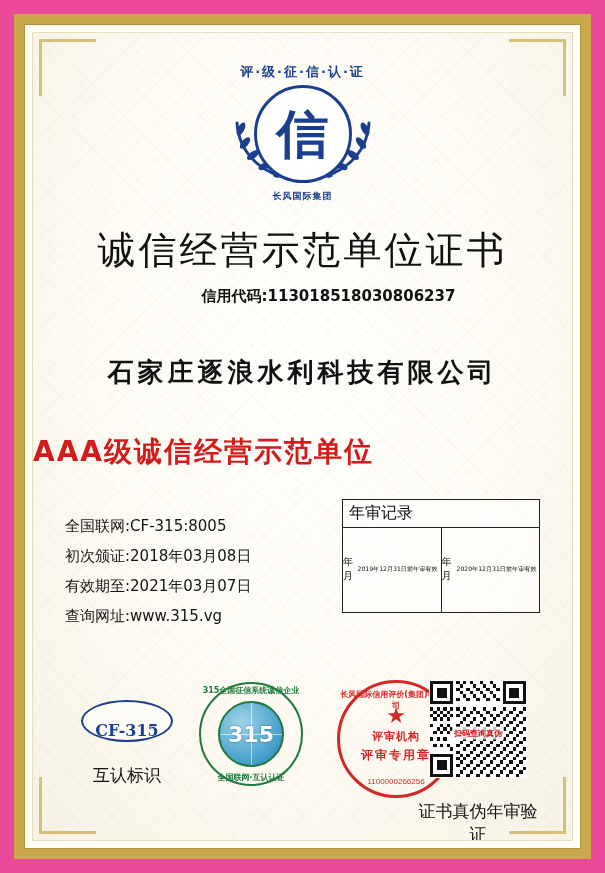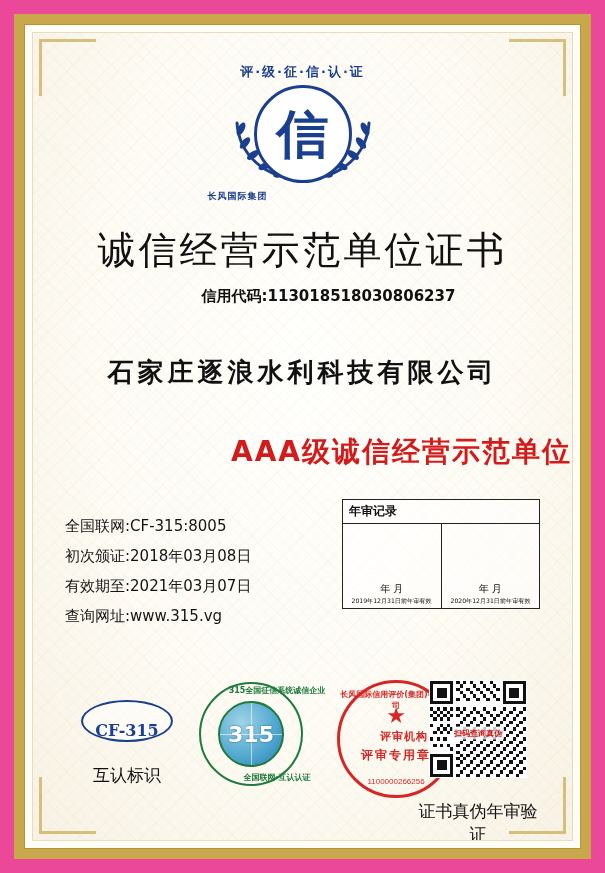--- a/index.html
+++ b/index.html
@@ -135,21 +135,21 @@
     transform: translateX(-50%);
     width: 160px;
     height: 106px;
     pointer-events: none;
   }
   .emblem-bottom-text {
     position: absolute;
     bottom: 8px;
     left: 0;
     width: 190px;
-    text-align: left;
+    text-align: center;
     font-size: 9px;
     font-weight: bold;
     color: #1b3f8f;
     letter-spacing: 1px;
     font-family: "DejaVu Sans", "Liberation Sans", sans-serif;
   }
 
   
   .main-title {
     position: absolute;
@@ -186,21 +186,21 @@
     font-weight: bold;
     color: #111111;
     letter-spacing: 4px;
     font-family: "DejaVu Sans", "Liberation Sans", sans-serif;
   }
   .award-line {
     position: absolute;
     top: 400px;
     left: 0;
     right: 0;
-    text-align: right;
+    text-align: left;
     font-size: 28px;
     font-weight: bold;
     color: #d31b1b;
     letter-spacing: 2px;
     font-family: "DejaVu Sans", "Liberation Sans", sans-serif;
   }
 
   
   .details {
     position: absolute;
@@ -217,35 +217,34 @@
   .annual-box {
     position: absolute;
     right: 32px;
     top: 466px;
     width: 196px;
     border: 1px solid #222;
     background: rgba(255,255,255,0.6);
   }
   .annual-title {
     border-bottom: 1px solid #222;
-    font-size: 12px;
+    font-size: 16px;
     padding: 3px 6px;
     color: #111;
     font-family: "DejaVu Sans", "Liberation Sans", sans-serif;
-    font-weight: bold;
   }
   .annual-cells {
     display: flex;
     height: 84px;
   }
   .annual-cell {
     flex: 1;
     position: relative;
     display: flex;
-    flex-direction: column;
+    flex-direction: row;
     justify-content: flex-end;
     align-items: center;
     padding-bottom: 2px;
   }
   .annual-cell + .annual-cell { border-left: 1px solid #222; }
   .cell-ym {
     font-size: 10px;
     color: #111;
     margin-bottom: 1px;
     font-family: "DejaVu Sans", "Liberation Sans", sans-serif;
@@ -354,21 +353,20 @@
     font-family: "DejaVu Sans", "Liberation Sans", sans-serif;
   }
   .ring-label {
     position: absolute;
     width: 104px;
     text-align: center;
     font-size: 8px;
     color: #1f7a3e;
     font-weight: bold;
     font-family: "DejaVu Sans", "Liberation Sans", sans-serif;
-    margin-left: 26px;
   }
   .ring-label.top { top: 3px; }
   .ring-label.bottom { bottom: 3px; }
 
   
   .badge-stamp { left: 282px; top: 4px; width: 122px; }
   .stamp-circle {
     position: relative;
     width: 112px;
     height: 112px;
@@ -382,21 +380,21 @@
     position: absolute;
     left: 50%;
     top: 22px;
     transform: translateX(-50%);
     font-size: 22px;
     color: #d11616;
     line-height: 1;
   }
   .stamp-mid {
     position: absolute;
-    left: 8px;
+    left: 0;
     top: 46px;
     width: 100%;
     text-align: center;
     font-size: 11px;
     font-weight: bold;
     letter-spacing: 1px;
     font-family: "DejaVu Sans", "Liberation Sans", sans-serif;
   }
   .stamp-mid2 {
     position: absolute;

